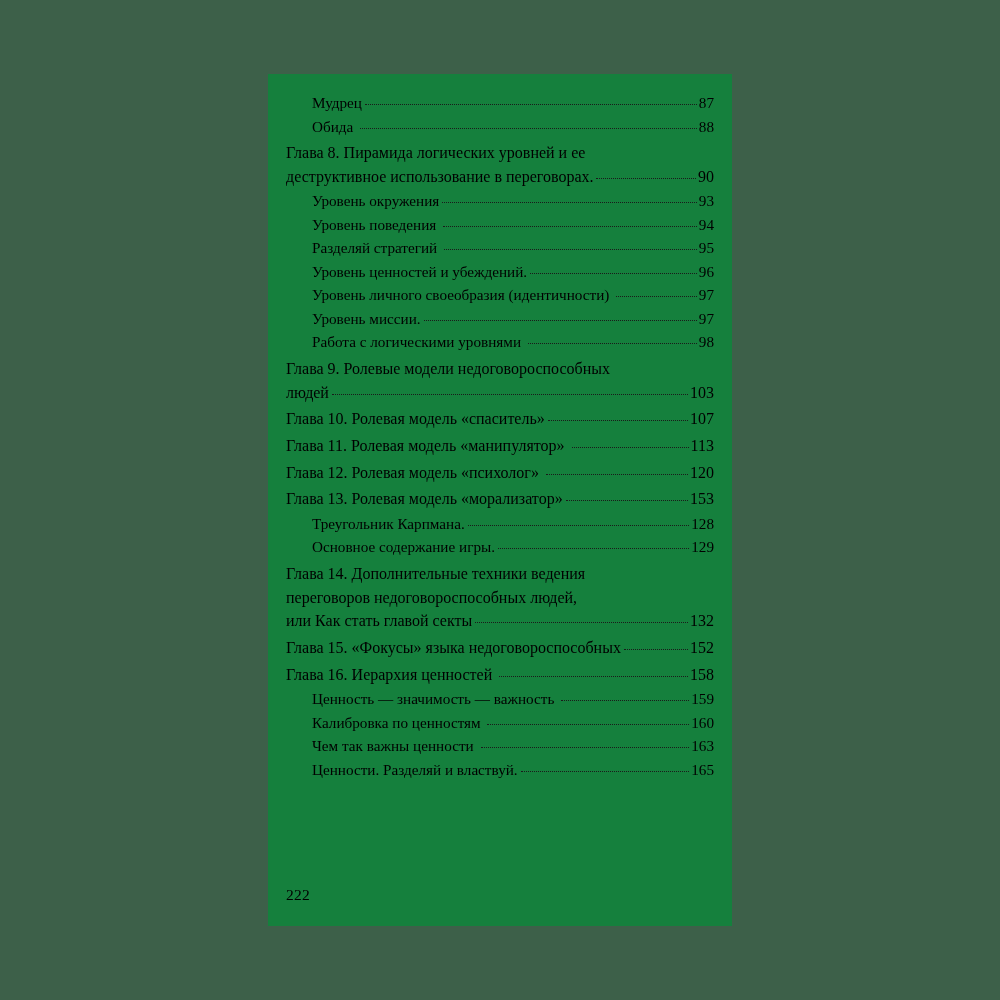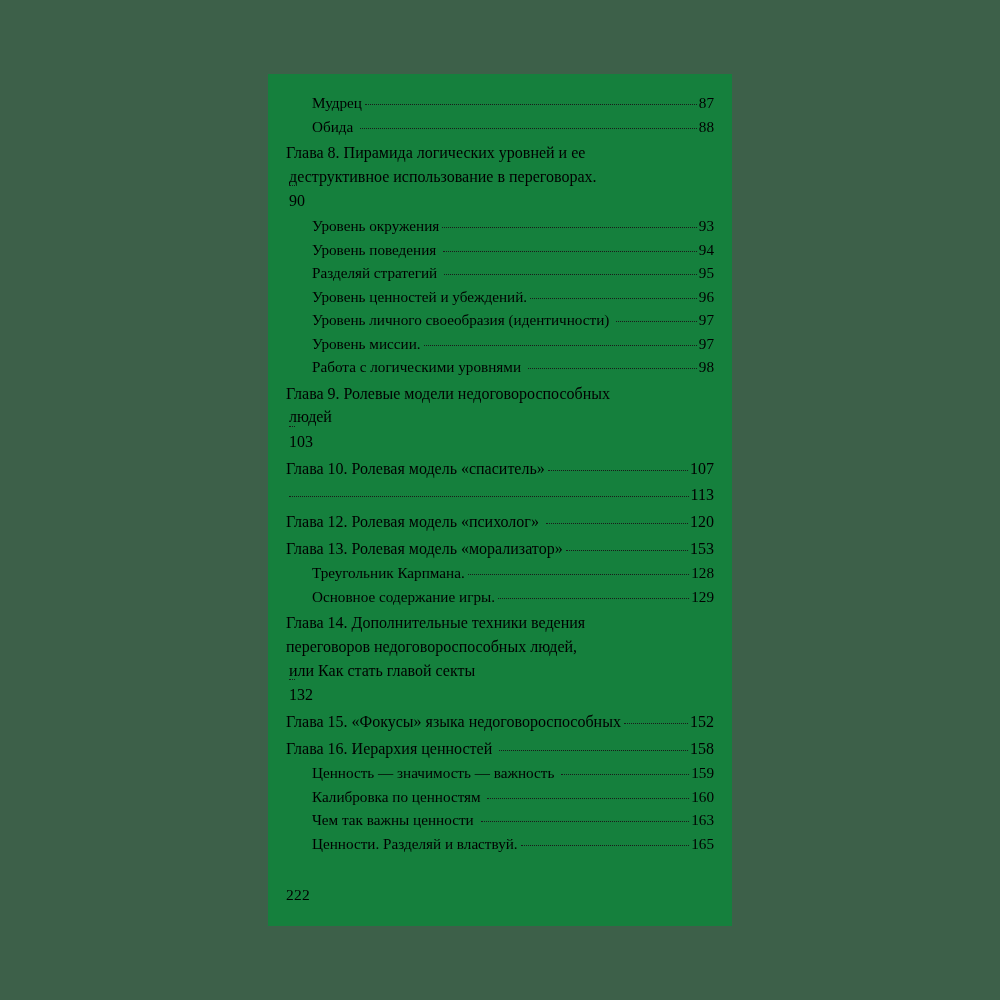--- a/index.html
+++ b/index.html
@@ -64,21 +64,20 @@
   
   .toc-entry.multiline {
     display: block;
   }
   .toc-entry.multiline .lines {
     display: block;
   }
   .toc-entry.multiline .lastline {
     display: flex;
     align-items: baseline;
-    flex-direction: column;
   }
   .folio {
     position: absolute;
     left: 18px;
     bottom: 22px;
     font-size: 15.5px;
     letter-spacing: 0.2px;
   }
 </style>
 </head>
@@ -150,20 +149,21 @@
             <span class="entry-page">103</span>
           </span>
         </span>
       </li>
       <li class="toc-entry chapter">
         <span class="entry-title">Глава 10. Ролевая модель «спаситель»</span>
         <span class="leader"></span>
         <span class="entry-page">107</span>
       </li>
       <li class="toc-entry chapter">
+        <span class="entry-title">Глава 11. Ролевая модель «манипулятор» </span>
         <span class="leader"></span>
         <span class="entry-page">113</span>
       </li>
       <li class="toc-entry chapter">
         <span class="entry-title">Глава 12. Ролевая модель «психолог» </span>
         <span class="leader"></span>
         <span class="entry-page">120</span>
       </li>
       <li class="toc-entry chapter">
         <span class="entry-title">Глава 13. Ролевая модель «морализатор»</span>

